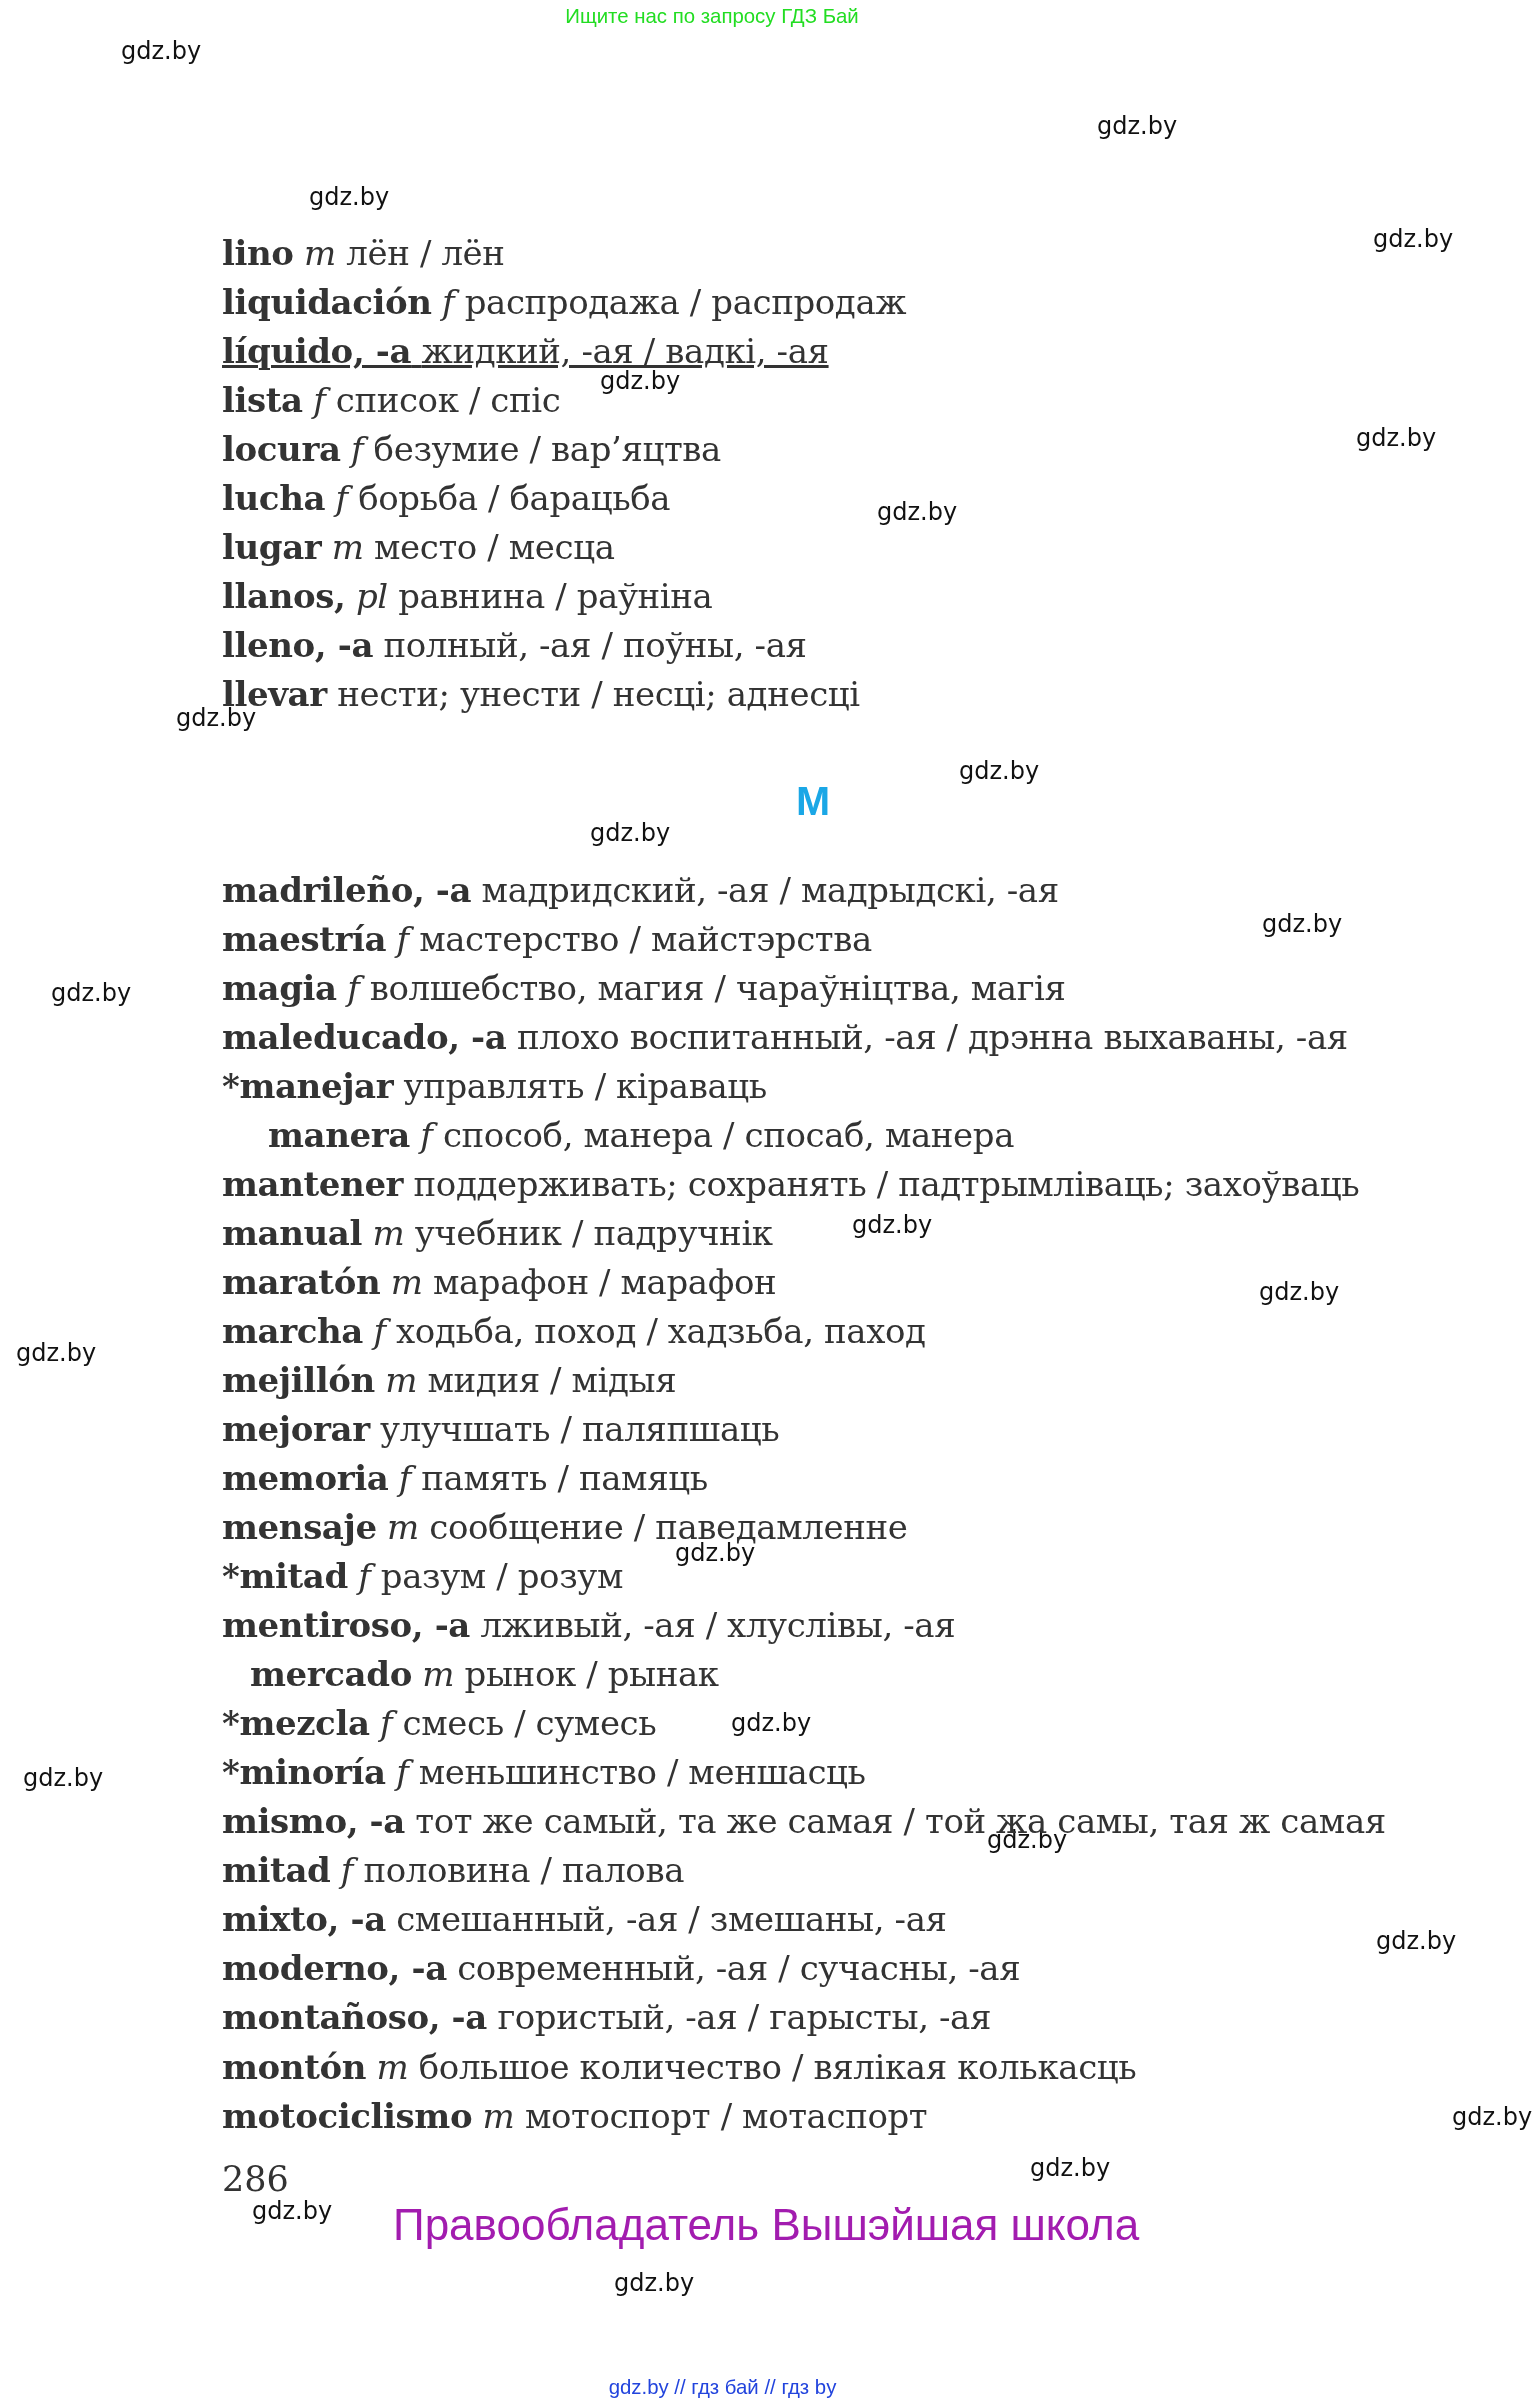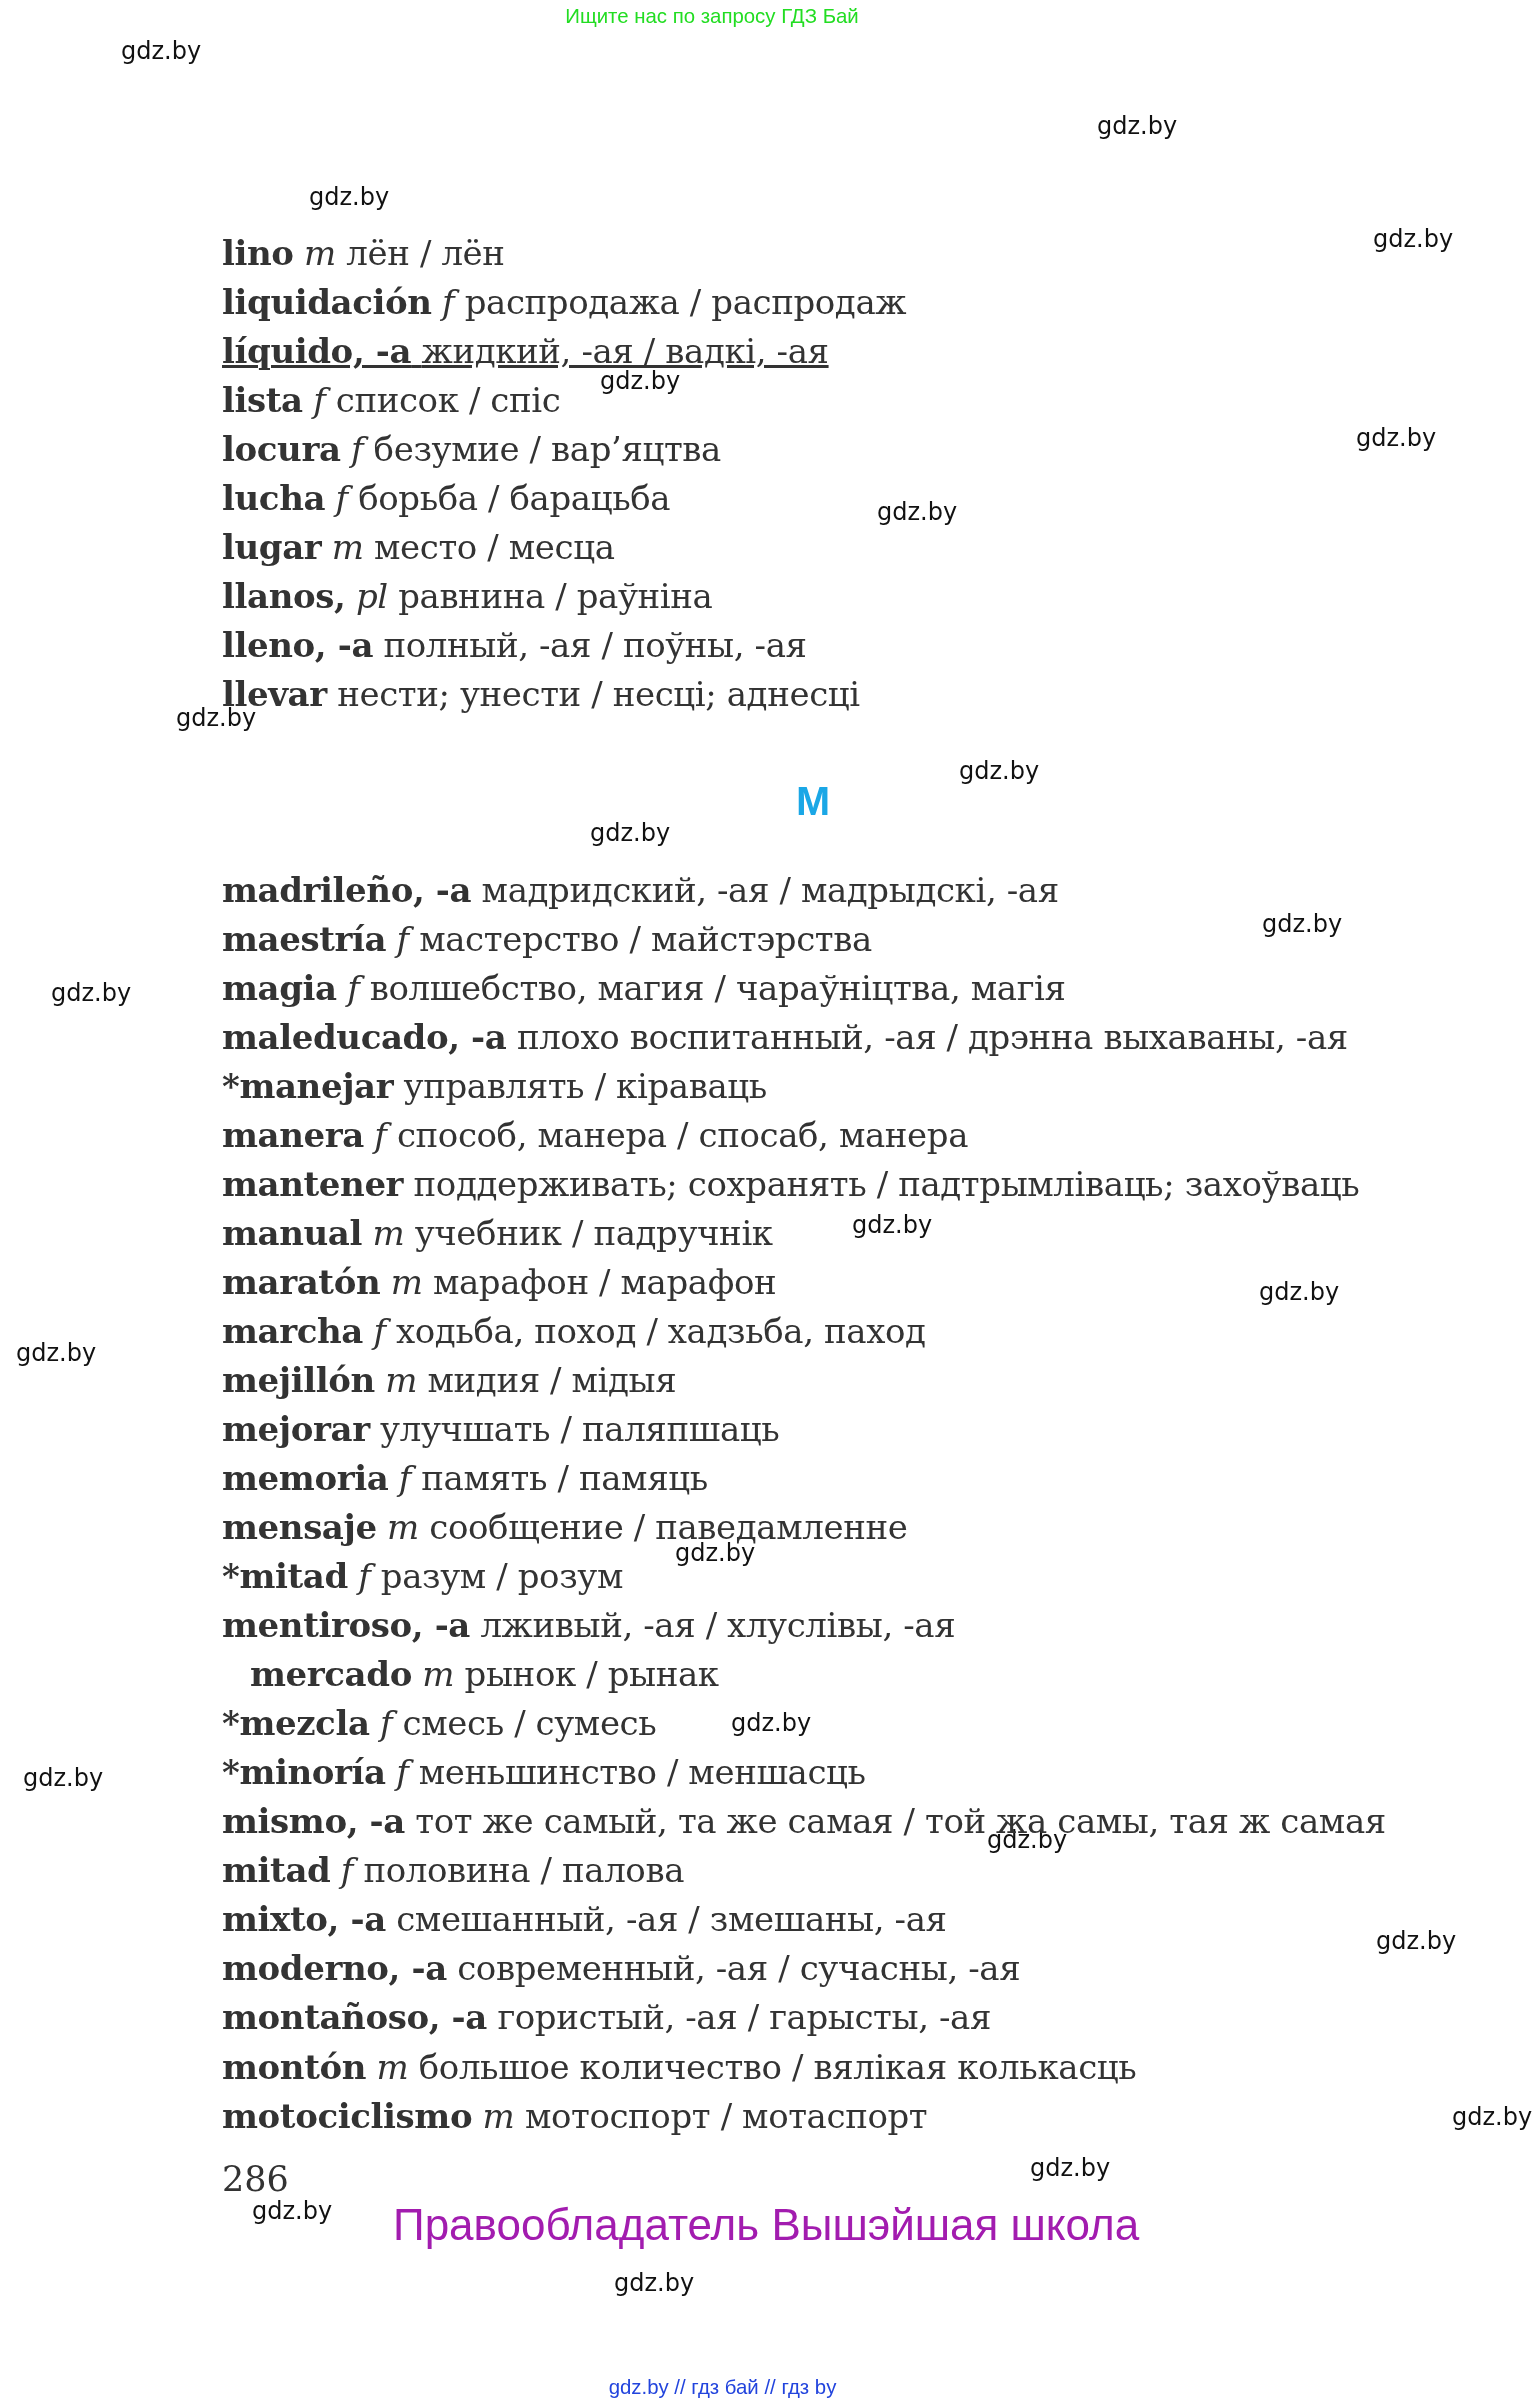--- a/index.html
+++ b/index.html
@@ -67,21 +67,21 @@
   </div>
 
 <div class="letter">M</div>
 
 <div class="entries" id="entries-m" style="top:869px;">
     <div class="entry" style="top: 0px;"><span class="hw">madrileño, -a</span> <span>мадридский, -ая / мадрыдскі, -ая</span></div>
     <div class="entry" style="top: 49px;"><span class="hw">maestría</span> <span class="gram">f</span> <span>мастерство / майстэрства</span></div>
     <div class="entry" style="top: 98px;"><span class="hw">magia</span> <span class="gram">f</span> <span>волшебство, магия / чараўніцтва, магія</span></div>
     <div class="entry" style="top: 147px;"><span class="hw">maleducado, -a</span> <span>плохо воспитанный, -ая / дрэнна выхаваны, -ая</span></div>
     <div class="entry" style="top: 196px;"><span class="hw">*manejar</span> <span>управлять / кіраваць</span></div>
-    <div class="entry" style="top: 245px;"><span class="hw">manera</span> <span class="gram">f</span> <span>способ, манера / спосаб, манера</span></div>
+    <div class="entry" style="top: 245px; margin-left: 46px;"><span class="hw">manera</span> <span class="gram">f</span> <span>способ, манера / спосаб, манера</span></div>
     <div class="entry" style="top: 294px;"><span class="hw">mantener</span> <span>поддерживать; сохранять / падтрымліваць; захоўваць</span></div>
     <div class="entry" style="top: 343px;"><span class="hw">manual</span> <span class="gram">m</span> <span>учебник / падручнік</span></div>
     <div class="entry" style="top: 392px;"><span class="hw">maratón</span> <span class="gram">m</span> <span>марафон / марафон</span></div>
     <div class="entry" style="top: 441px;"><span class="hw">marcha</span> <span class="gram">f</span> <span>ходьба, поход / хадзьба, паход</span></div>
     <div class="entry" style="top: 490px;"><span class="hw">mejillón</span> <span class="gram">m</span> <span>мидия / мідыя</span></div>
     <div class="entry" style="top: 539px;"><span class="hw">mejorar</span> <span>улучшать / паляпшаць</span></div>
     <div class="entry" style="top: 588px;"><span class="hw">memoria</span> <span class="gram">f</span> <span>память / памяць</span></div>
     <div class="entry" style="top: 637px;"><span class="hw">mensaje</span> <span class="gram">m</span> <span>сообщение / паведамленне</span></div>
     <div class="entry" style="top: 686px;"><span class="hw">*mitad</span> <span class="gram">f</span> <span>разум / розум</span></div>
     <div class="entry" style="top: 735px;"><span class="hw">mentiroso, -a</span> <span>лживый, -ая / хлуслівы, -ая</span></div>

